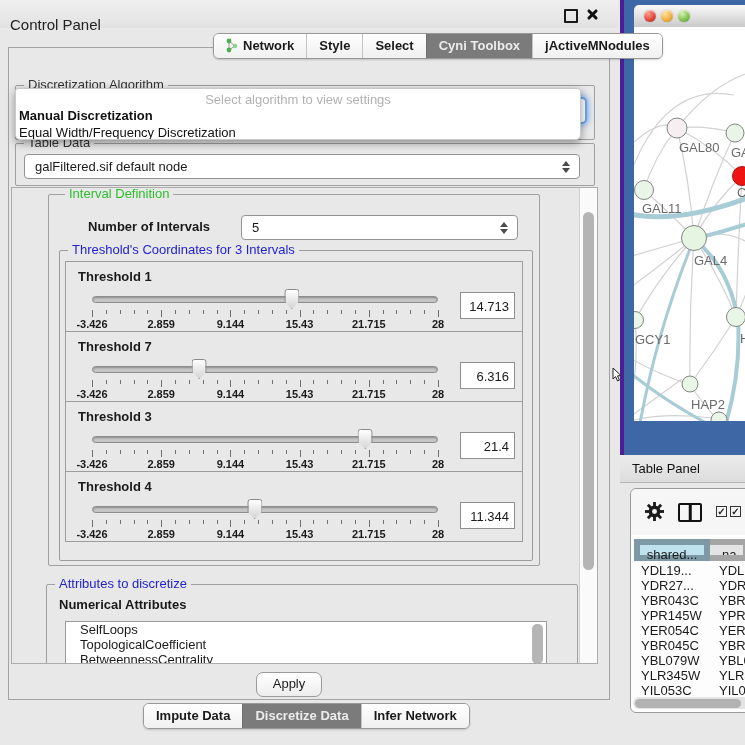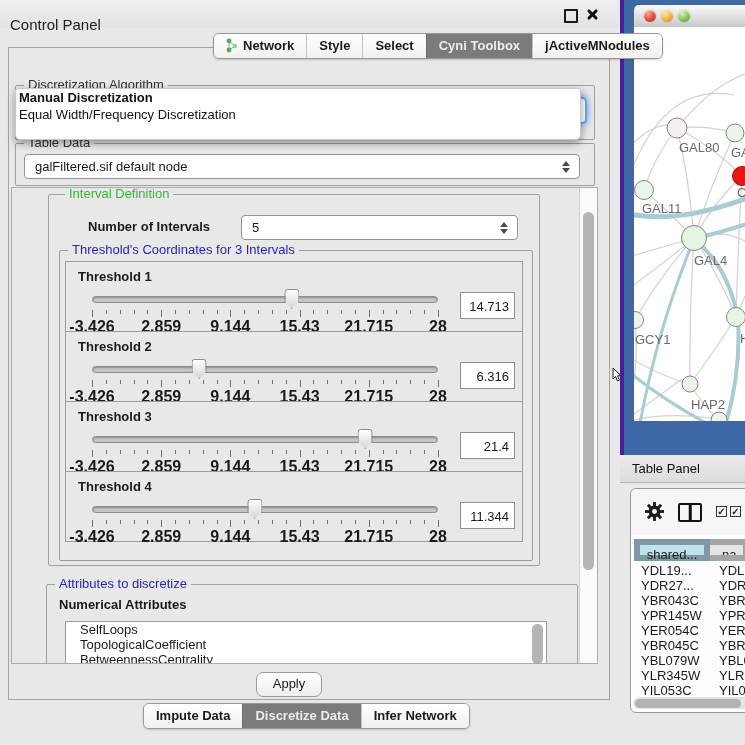--- a/index.html
+++ b/index.html
@@ -64,21 +64,21 @@
   .t-body{position:absolute;left:10px;right:7px;top:26px;display:flex;}
   .slider{position:relative;width:346px;height:42px;margin-left:16px;flex:none;}
   .track{position:absolute;left:0;right:0;top:8px;height:5px;background:#c7c7c7;border:1px solid #8d8d8d;
     border-radius:4px;box-shadow:inset 0 1px 2px rgba(0,0,0,.3);}
   .thumb-sl{position:absolute;top:1px;width:13px;height:18px;transform:translateX(-50%);
     background:linear-gradient(#ffffff,#d5d5d5);border:1px solid #8a8a8a;border-radius:3px 3px 0 0;
     clip-path:polygon(0 0,100% 0,100% 62%,50% 100%,0 62%);}
   .tick{position:absolute;top:22px;width:1px;background:#6f6f6f;}
   .tick.minor{height:4px;}
   .tick.major{height:7px;}
-  .tick-lab{position:absolute;top:30px;transform:translateX(-50%);font-size:16px;font-weight:bold;color:#1a1a1a;white-space:nowrap;}
+  .tick-lab{position:absolute;top:30px;transform:translateX(-50%);font-size:11px;font-weight:bold;color:#1a1a1a;white-space:nowrap;}
   .spacer{flex:1;}
   .value-box{flex:none;width:55px;height:27px;margin-top:4px;background:#fff;border:1px solid #8f8f8f;
     font-size:13px;line-height:27px;text-align:right;padding-right:5px;box-sizing:border-box;}
 
   
   .attr-sub{position:absolute;left:12px;top:12px;font-size:13px;font-weight:bold;}
   .attr-list{position:absolute;left:18px;top:36px;width:480px;height:44px;background:#fff;border:1px solid #9a9a9a;overflow:hidden;}
   .attr-item{font-size:13px;line-height:15px;padding-left:14px;white-space:nowrap;}
   .attr-scroll{position:absolute;right:3px;top:2px;width:11px;bottom:2px;background:#b5b5b5;border-radius:5px;}
 
@@ -158,20 +158,21 @@
   </div>
 
 <div class="main-panel">
 
   <div class="fieldset" style="left:6px;top:37px;width:578px;height:53px;">
     <span class="legend dark">Discretization Algorithm</span>
   </div>
   <div class="focus-combo" style="left:14px;top:49px;width:564px;height:27px;"></div>
 
   <div class="popup" style="left:6px;top:40px;width:564px;height:50px;">
+    <div class="ph">Select algorithm to view settings</div>
     <div id="popup-options">
         <div class="opt selected">Manual Discretization</div>
         <div class="opt">Equal Width/Frequency Discretization</div>
       </div>
   </div>
 
   <div class="fieldset" style="left:6px;top:95px;width:578px;height:41px;">
     <span class="legend dark">Table Data</span>
     <div class="combo" style="left:8px;top:10px;width:556px;height:25px;">
       <span>galFiltered.sif default node</span>
@@ -234,21 +235,21 @@
                   <div class="tick-lab" style="left: 60%;">15.43</div>
                   <div class="tick-lab" style="left: 80%;">21.715</div>
                   <div class="tick-lab" style="left: 100%;">28</div>
                   <div class="thumb-sl" style="left: 57.7197%;"></div>
                 </div>
                 <div class="spacer"></div>
                 <div class="value-box">14.713</div>
               </div>
             </div>
             <div class="t-box">
-              <div class="t-label">Threshold 2</div>
+              <div class="t-label">Threshold 7</div>
               <div class="t-body">
                 <div class="slider">
                   <div class="track"></div>
                   <div class="tick major" style="left: 0%;"></div>
                   <div class="tick minor" style="left: 4%;"></div>
                   <div class="tick minor" style="left: 8%;"></div>
                   <div class="tick minor" style="left: 12%;"></div>
                   <div class="tick minor" style="left: 16%;"></div>
                   <div class="tick major" style="left: 20%;"></div>
                   <div class="tick minor" style="left: 24%;"></div>

